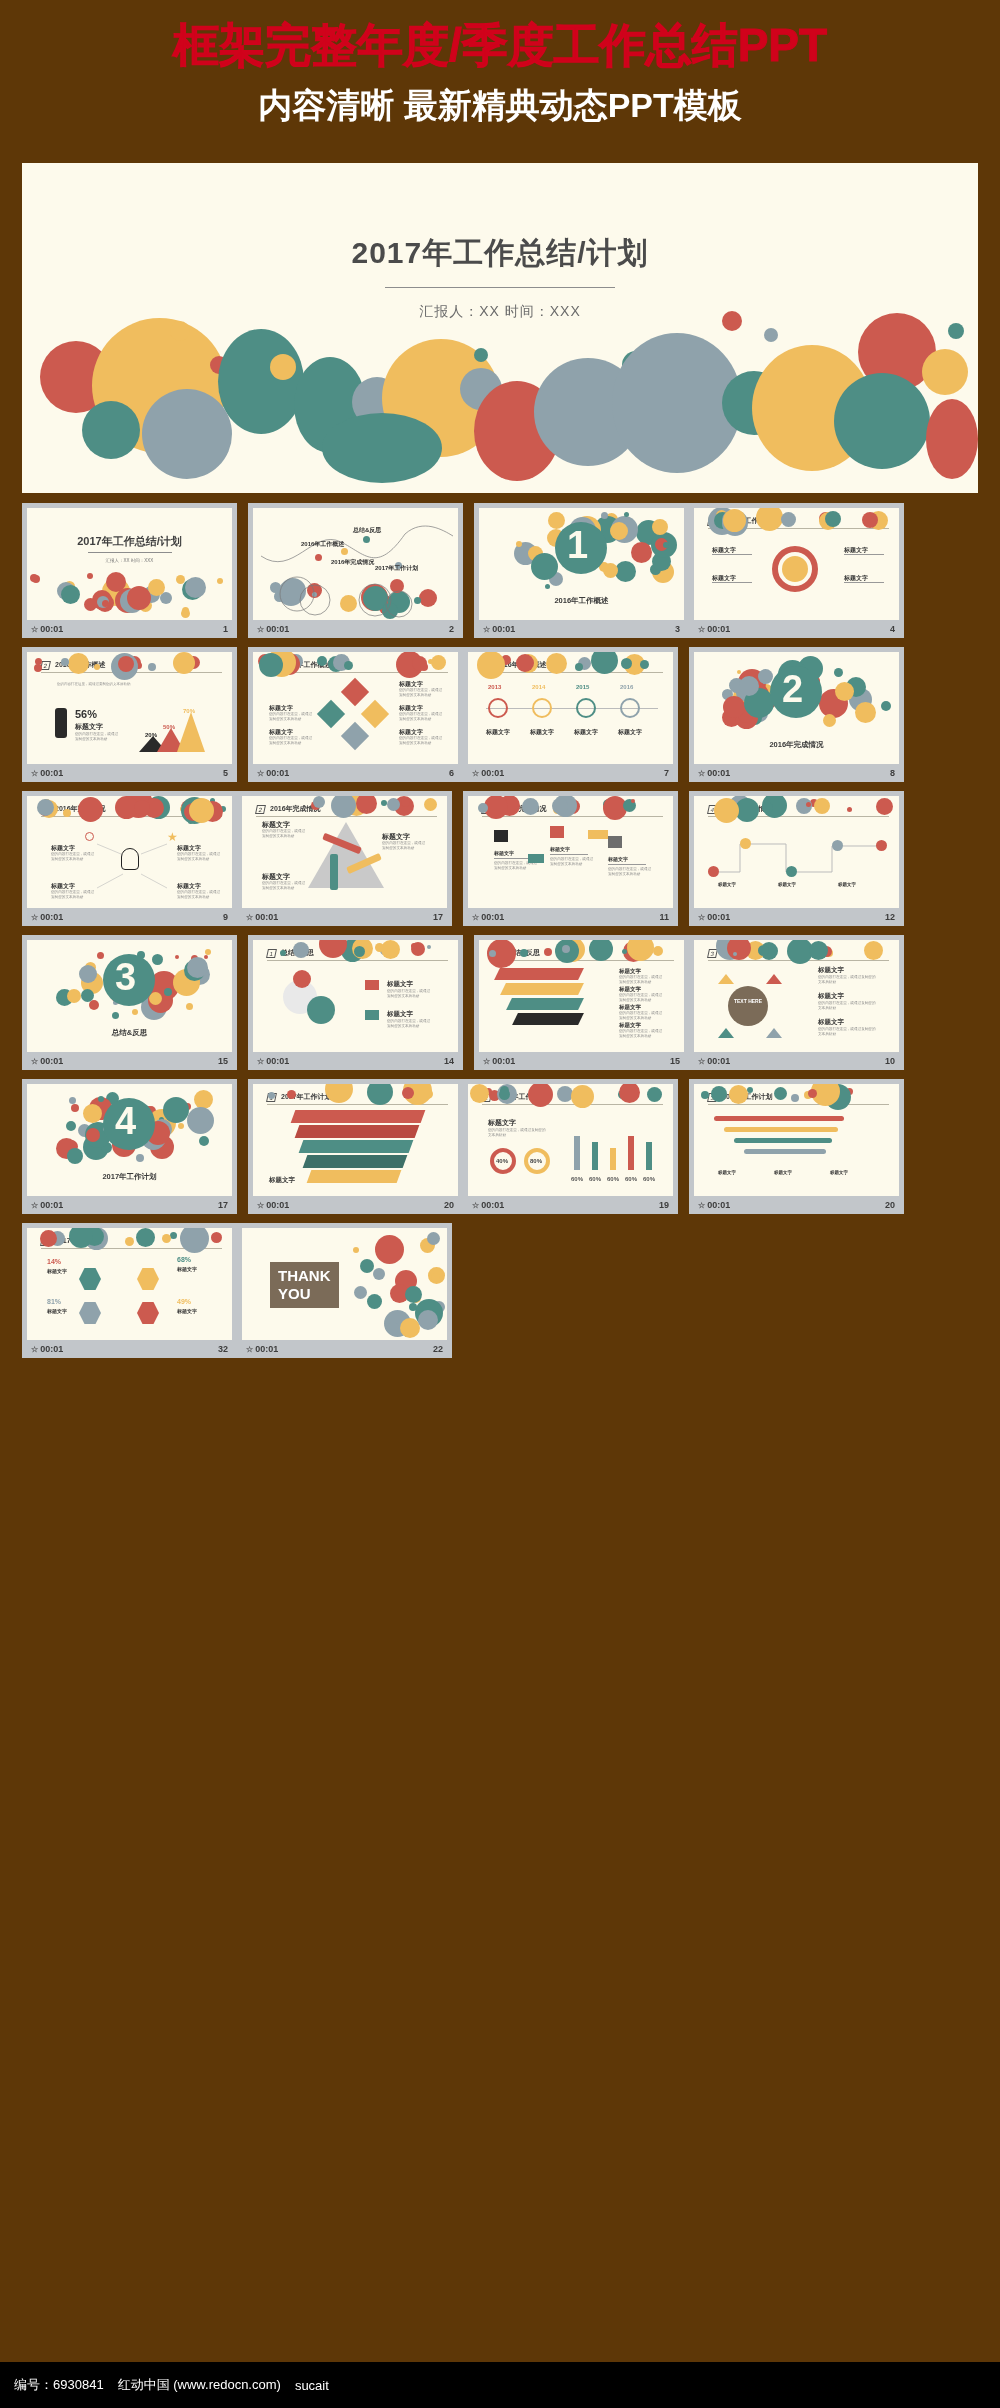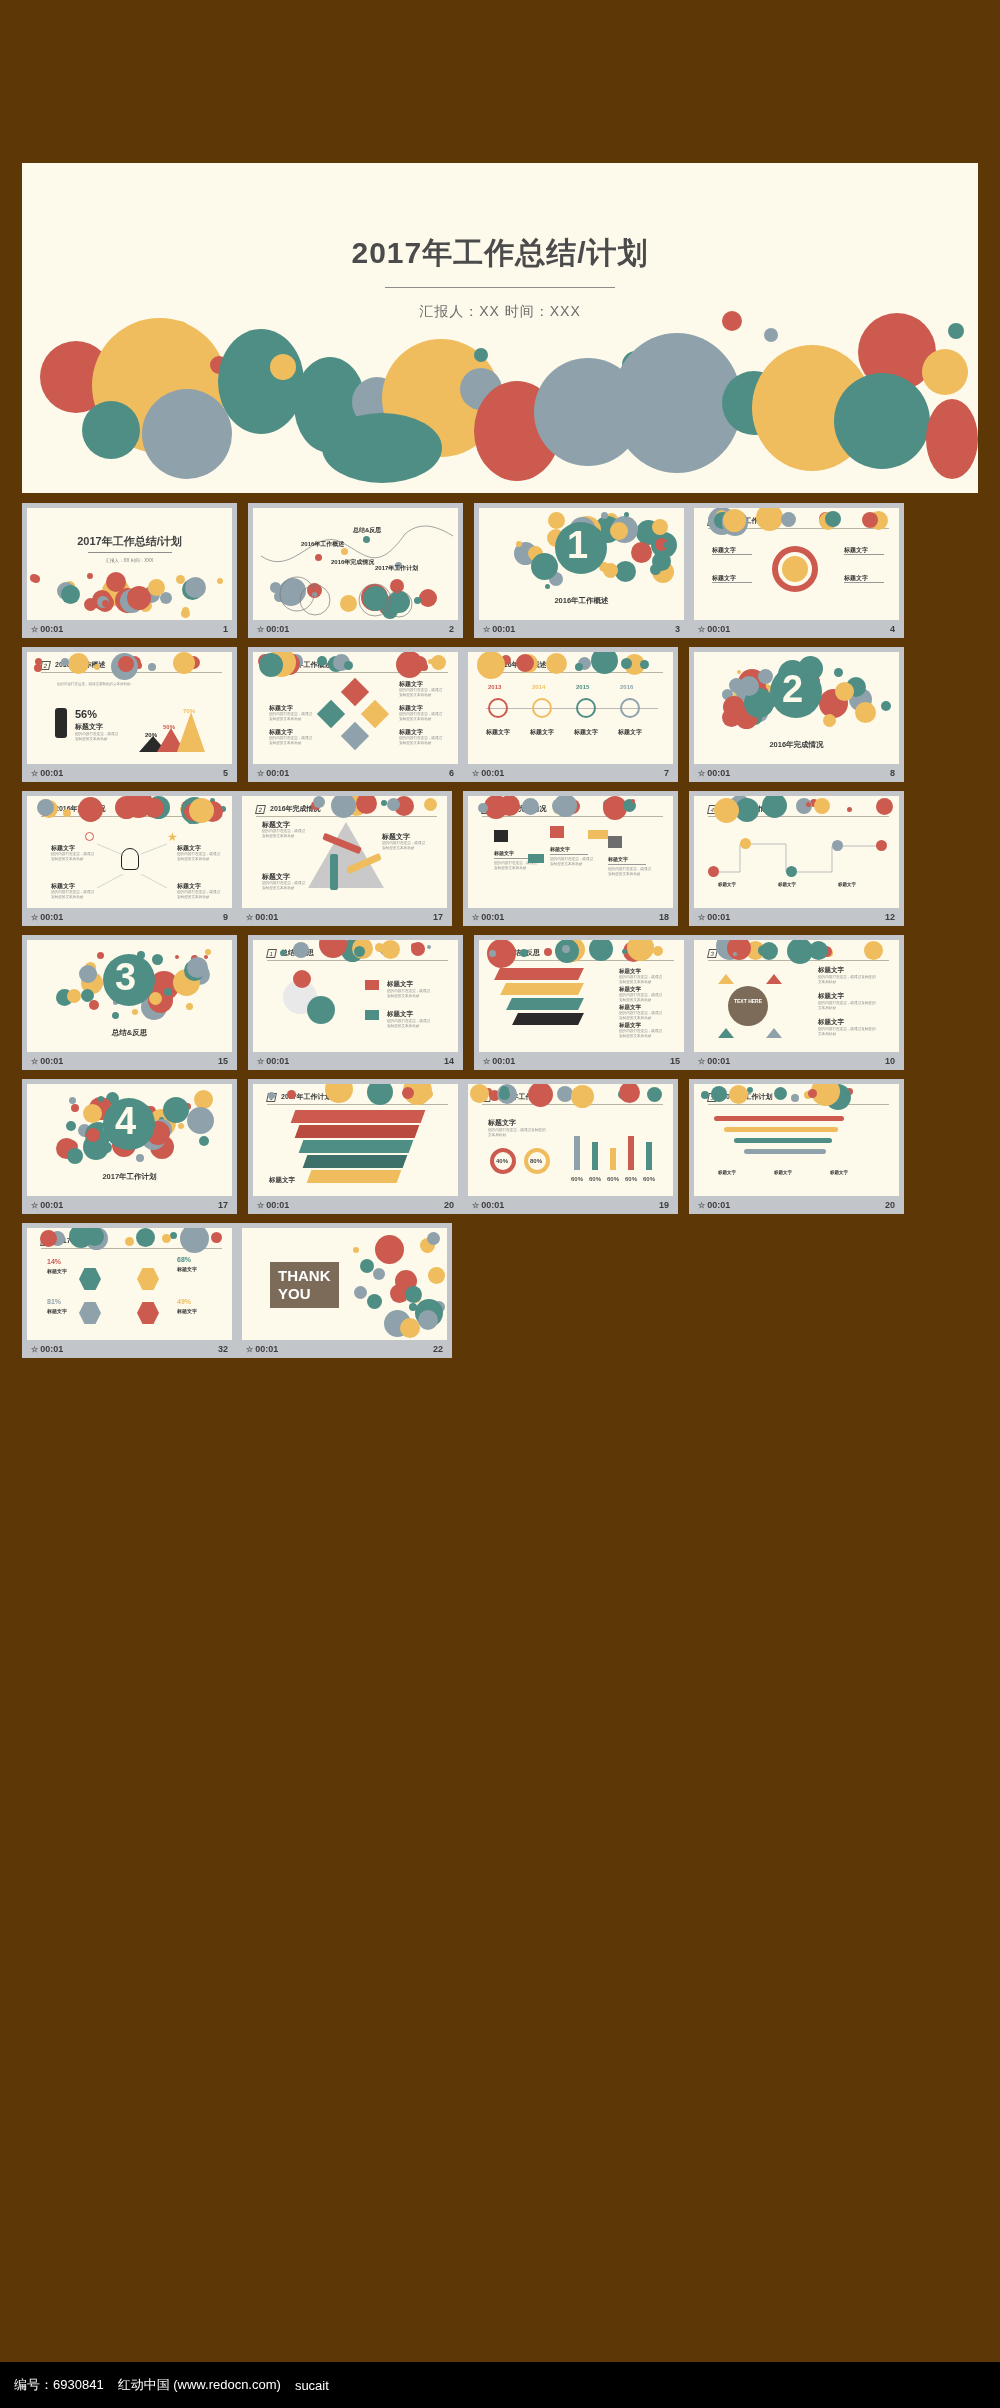--- a/index.html
+++ b/index.html
@@ -101,20 +101,22 @@
   .footer {
     position:absolute; left:0; bottom:0; width:1000px; height:46px;
     background:#000; display:flex; align-items:center; padding-left:14px;
     color:#fff; font-size:13px; gap:14px;
   }
 </style>
 </head>
 <body>
 
 <div class="banner">
+  <div class="banner-title">框架完整年度/季度工作总结PPT</div>
+  <div class="banner-sub">内容清晰 最新精典动态PPT模板</div>
 </div>
 
 <div class="hero">
   <div class="hero-title">2017年工作总结/计划</div>
   <div class="hero-rule"></div>
   <div class="hero-meta">汇报人：XX    时间：XXX</div>
 
   <div>
     <div class="circ" style="left:18px;top:178px;width:72px;height:72px;background:#cc5a4f"></div>
     <div class="circ" style="left:70px;top:155px;width:135px;height:135px;background:#f0bd5e"></div>
@@ -613,21 +615,21 @@
       <div style="position:absolute;left:140px;top:68px;width:38px;height:0.6px;background:#999"></div>
       <div class="mini-d" style="left:140px;top:71px">您的内容打在这里，或通过复制您的文本后粘贴</div>
         <div class="bar" style="left:60px;top:58px;width:16px;height:9px;background:#4e8e85"></div>
       <div class="bar" style="left:120px;top:34px;width:20px;height:9px;background:#f0bd5e"></div>
       </div>
     <div class="cap">
       <span class="t">
           <span class="star">☆</span>
       <span>00:01</span>
         </span>
-      <span>18</span>
+      <span>11</span>
     </div>
     </div>
     <div class="cell">
       <div class="thumb">
         <div class="sl-head">
     <div class="sl-num">4</div>
     <div class="sl-h-txt">2016年完成情况</div>
   </div>
         <div class="circ" style="left:35px;top:-1px;width:22px;height:22px;background:#8fa2ab"></div>
         <div class="circ" style="left:41px;top:2px;width:24px;height:24px;background:#4e8e85"></div>

